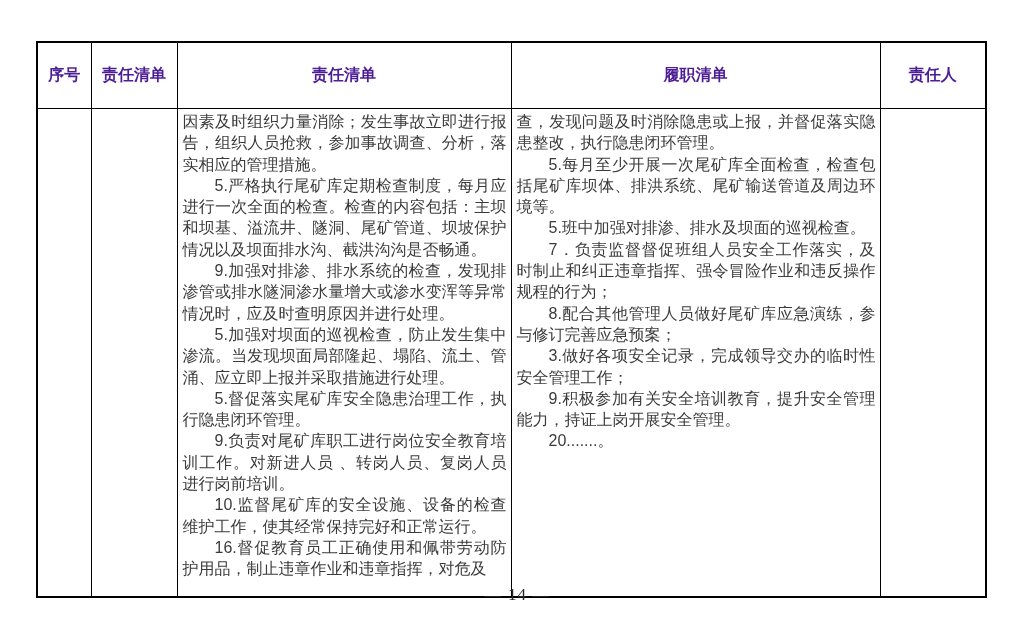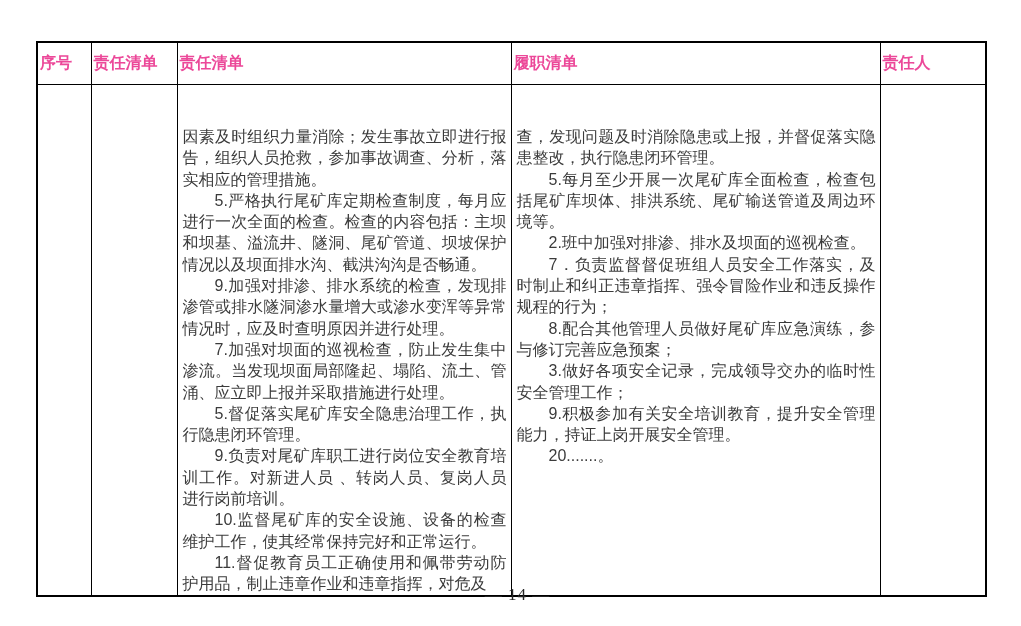--- a/index.html
+++ b/index.html
@@ -26,45 +26,44 @@
   }
   .doc-table th,
   .doc-table td {
     border: 1px solid #000;
     font-size: 16px;
     overflow: hidden;
   }
   .doc-table th {
     height: 41px;
     font-weight: bold;
-    text-align: left;
+    text-align: center;
     vertical-align: middle;
-    color: #ec4899;
-    padding: 0 2px;
+    color: #4c1d95;
+    padding: 12px 2px;
   }
   tr.body-row {
     height: 488px;
   }
   tr.body-row td {
     vertical-align: top;
   }
   td.text-cell {
     padding: 2px 4px 0 5px;
   }
   .text-cell p {
     margin: 0;
     line-height: 21.3px;
     text-align: justify;
     text-indent: 2em;
     color: #3b3b3b;
     word-break: break-all;
   }
   .text-cell p.cont {
     text-indent: 0;
-    margin-top: 39px;
   }
   .page-footer {
     position: absolute;
     left: 0;
     top: 585px;
     width: 100%;
     text-align: center;
     font-family: "Liberation Serif", serif;
     font-size: 17px;
     color: #262626;
@@ -93,30 +92,30 @@
     </tr>
   </thead>
   <tbody>
     <tr class="body-row">
       <td></td>
       <td></td>
       <td class="text-cell">
         <p class="cont">因素及时组织力量消除；发生事故立即进行报告，组织人员抢救，参加事故调查、分析，落实相应的管理措施。</p>
         <p>5.严格执行尾矿库定期检查制度，每月应进行一次全面的检查。检查的内容包括：主坝和坝基、溢流井、隧洞、尾矿管道、坝坡保护情况以及坝面排水沟、截洪沟沟是否畅通。</p>
         <p>9.加强对排渗、排水系统的检查，发现排渗管或排水隧洞渗水量增大或渗水变浑等异常情况时，应及时查明原因并进行处理。</p>
-        <p>7.加强对坝面的巡视检查，防止发生集中渗流。当发现坝面局部隆起、塌陷、流土、管涌、应立即上报并采取措施进行处理。</p>
+        <p>5.加强对坝面的巡视检查，防止发生集中渗流。当发现坝面局部隆起、塌陷、流土、管涌、应立即上报并采取措施进行处理。</p>
         <p>5.督促落实尾矿库安全隐患治理工作，执行隐患闭环管理。</p>
         <p>9.负责对尾矿库职工进行岗位安全教育培训工作。对新进人员 、转岗人员、复岗人员进行岗前培训。</p>
         <p>10.监督尾矿库的安全设施、设备的检查维护工作，使其经常保持完好和正常运行。</p>
-        <p>11.督促教育员工正确使用和佩带劳动防护用品，制止违章作业和违章指挥，对危及</p>
+        <p>16.督促教育员工正确使用和佩带劳动防护用品，制止违章作业和违章指挥，对危及</p>
       </td>
       <td class="text-cell">
         <p class="cont">查，发现问题及时消除隐患或上报，并督促落实隐患整改，执行隐患闭环管理。</p>
         <p>5.每月至少开展一次尾矿库全面检查，检查包括尾矿库坝体、排洪系统、尾矿输送管道及周边环境等。</p>
-        <p>2.班中加强对排渗、排水及坝面的巡视检查。</p>
+        <p>5.班中加强对排渗、排水及坝面的巡视检查。</p>
         <p>7．负责监督督促班组人员安全工作落实，及时制止和纠正违章指挥、强令冒险作业和违反操作规程的行为；</p>
         <p>8.配合其他管理人员做好尾矿库应急演练，参与修订完善应急预案；</p>
         <p>3.做好各项安全记录，完成领导交办的临时性安全管理工作；</p>
         <p>9.积极参加有关安全培训教育，提升安全管理能力，持证上岗开展安全管理。</p>
         <p>20.......。</p>
       </td>
       <td></td>
     </tr>
   </tbody>
 </table>

